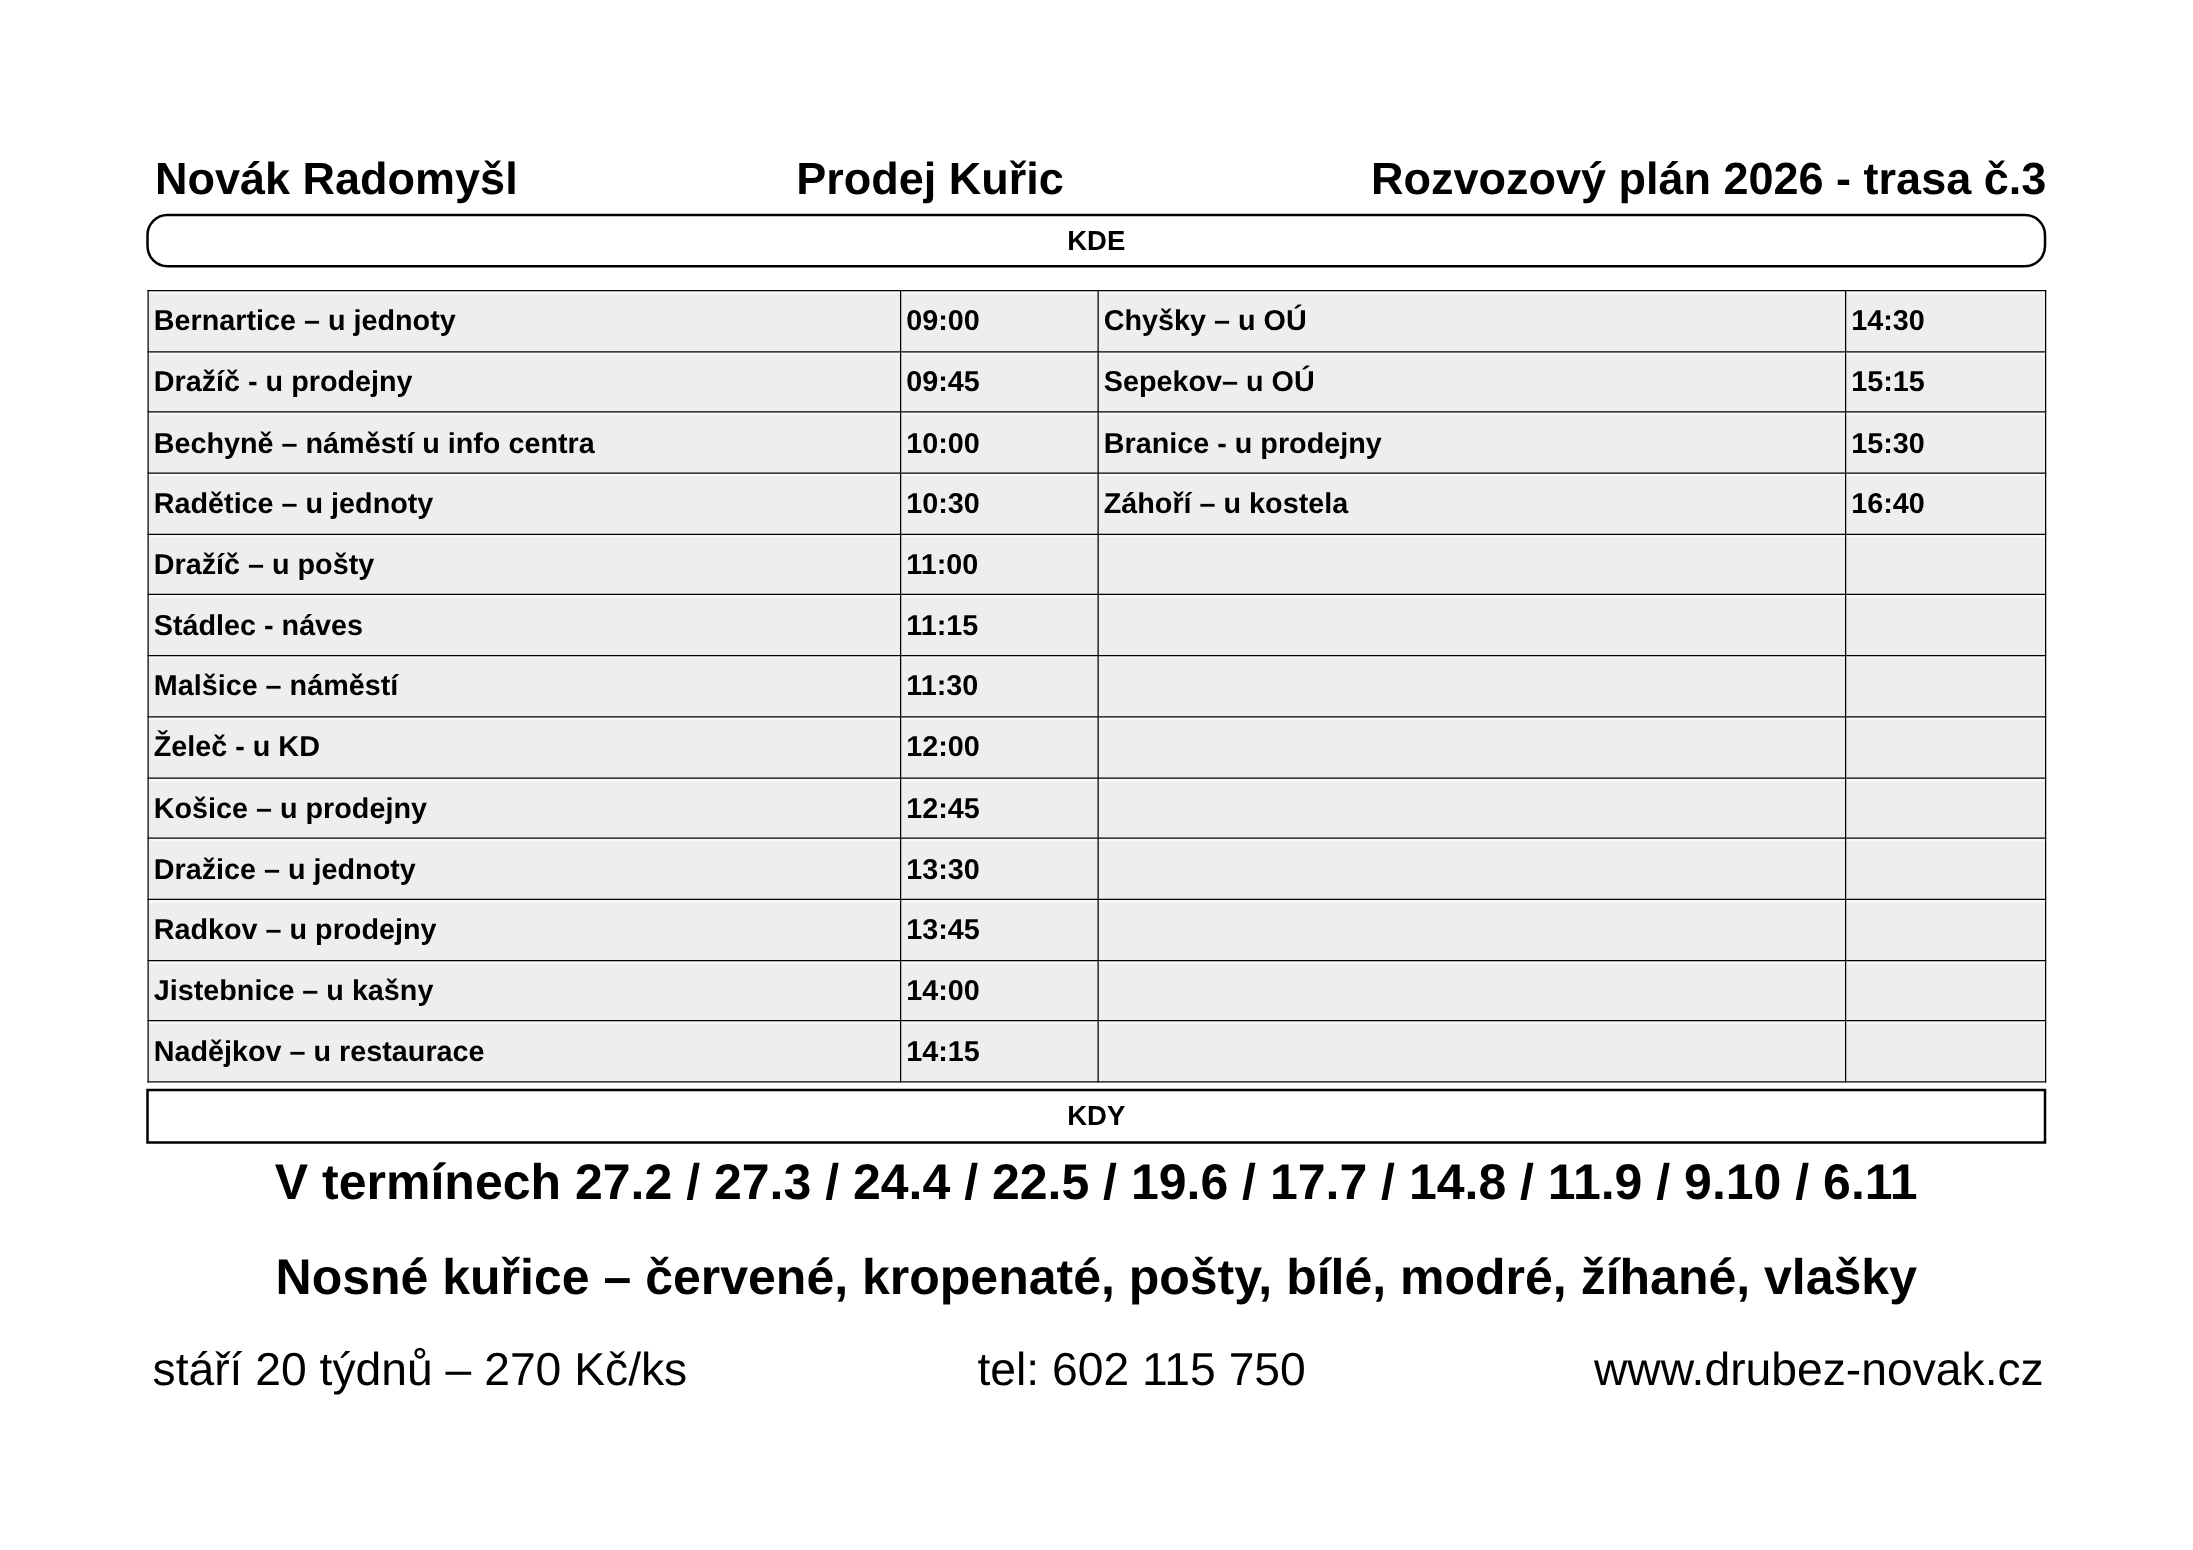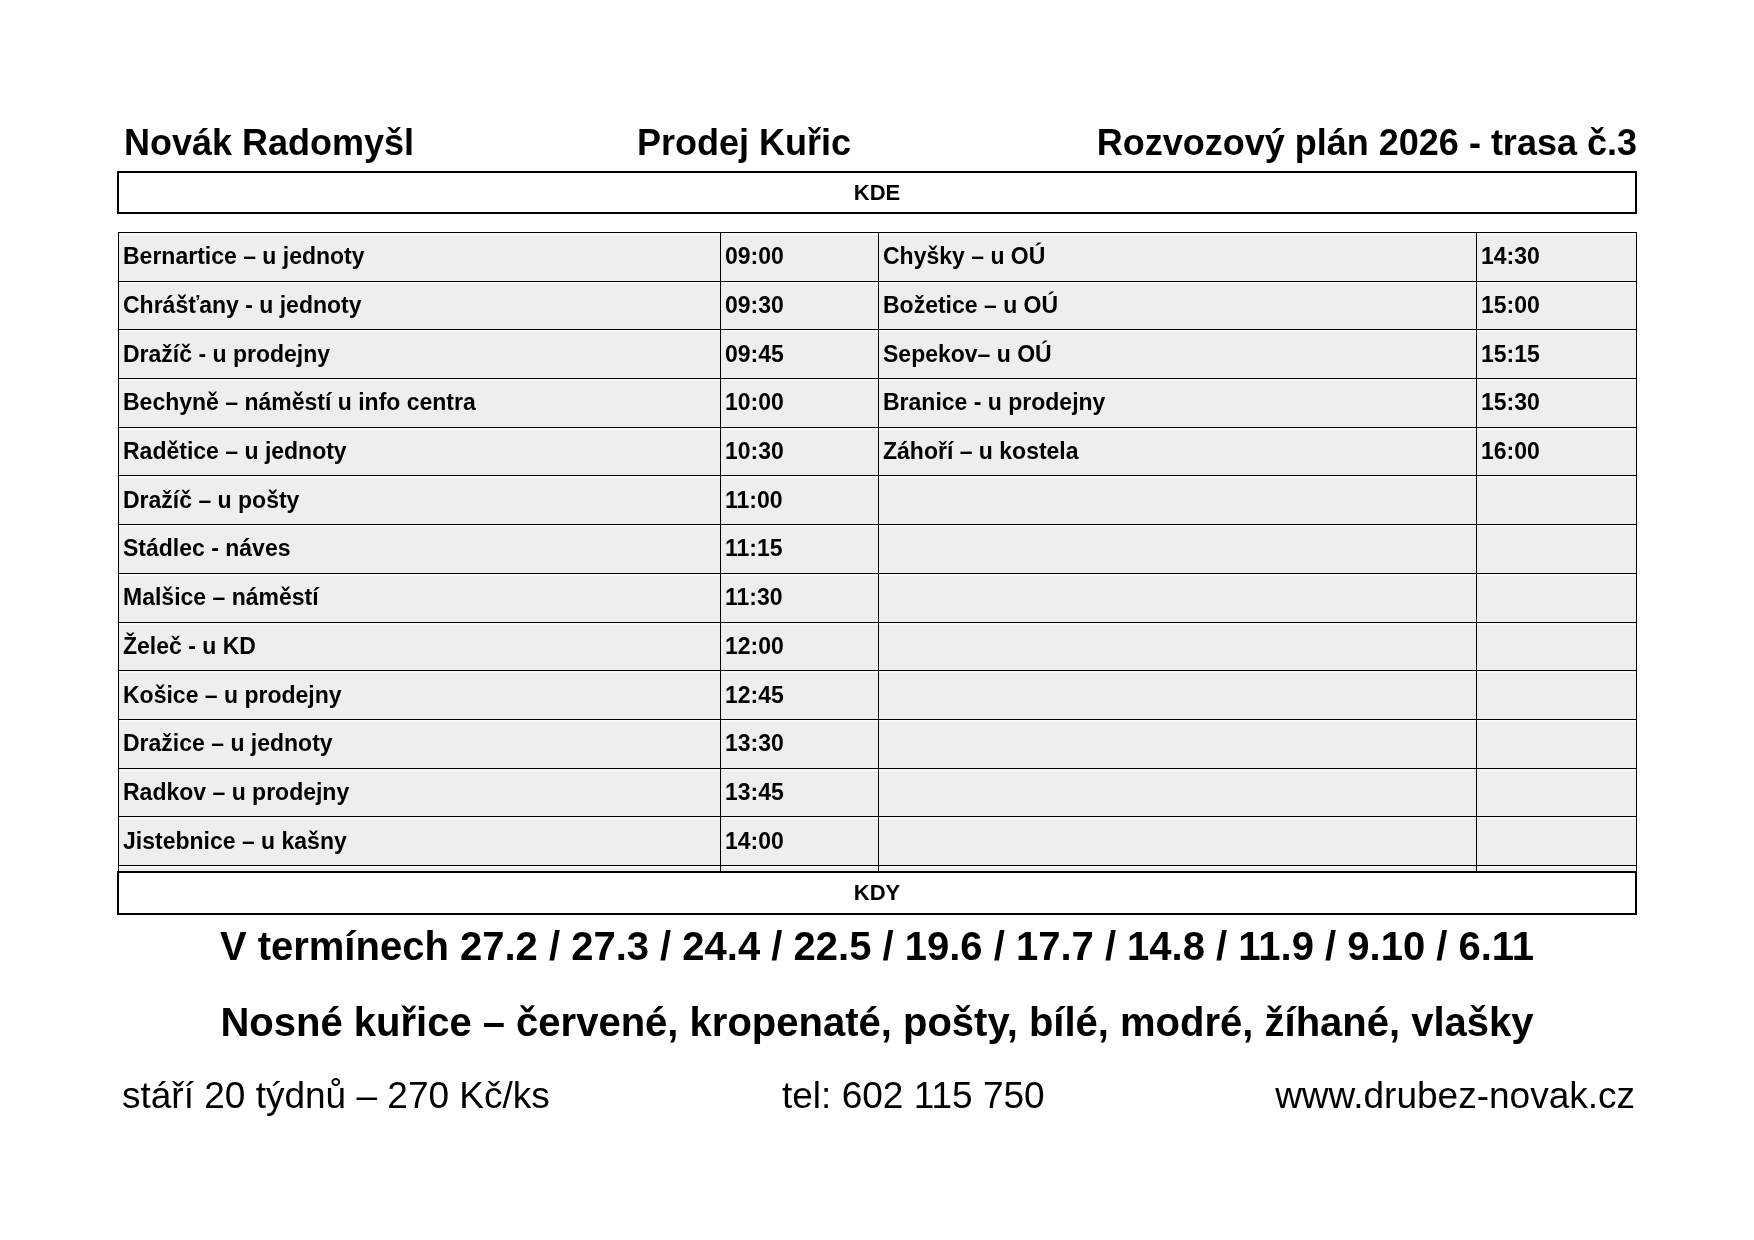--- a/index.html
+++ b/index.html
@@ -37,21 +37,21 @@
     .section-box {
       position: absolute;
       left: 117px;
       width: 1516px;
       border: 2px solid #000;
       text-align: center;
       font-weight: bold;
       font-size: 22px;
       background: #fff;
     }
-    .kde-box { top: 171px; height: 39px; line-height: 39px; }
+    .kde-box { top: 171px; height: 39px; line-height: 39px; border-radius: 17px; }
     .kdy-box { top: 871px; height: 40px; line-height: 40px; }
 
     table.schedule {
       position: absolute;
       top: 232px;
       left: 118px;
       width: 1518px;
       border-collapse: collapse;
       table-layout: fixed;
     }
@@ -122,42 +122,36 @@
       <col class="c-time2">
   </colgroup>
   <tbody id="schedule-body">
       <tr>
         <td>Bernartice – u jednoty</td>
         <td>09:00</td>
         <td>Chyšky – u OÚ</td>
         <td>14:30</td>
       </tr>
       <tr>
-        <td>Chrášťany - u jednoty</td>
-        <td>09:30</td>
-        <td>Božetice – u OÚ</td>
-        <td>15:00</td>
-      </tr>
-      <tr>
         <td>Dražíč - u prodejny</td>
         <td>09:45</td>
         <td>Sepekov– u OÚ</td>
         <td>15:15</td>
       </tr>
       <tr>
         <td>Bechyně – náměstí u info centra</td>
         <td>10:00</td>
         <td>Branice - u prodejny</td>
         <td>15:30</td>
       </tr>
       <tr>
         <td>Radětice – u jednoty</td>
         <td>10:30</td>
         <td>Záhoří – u kostela</td>
-        <td>16:00</td>
+        <td>16:40</td>
       </tr>
       <tr>
         <td>Dražíč – u pošty</td>
         <td>11:00</td>
         <td></td>
         <td></td>
       </tr>
       <tr>
         <td>Stádlec - náves</td>
         <td>11:15</td>

